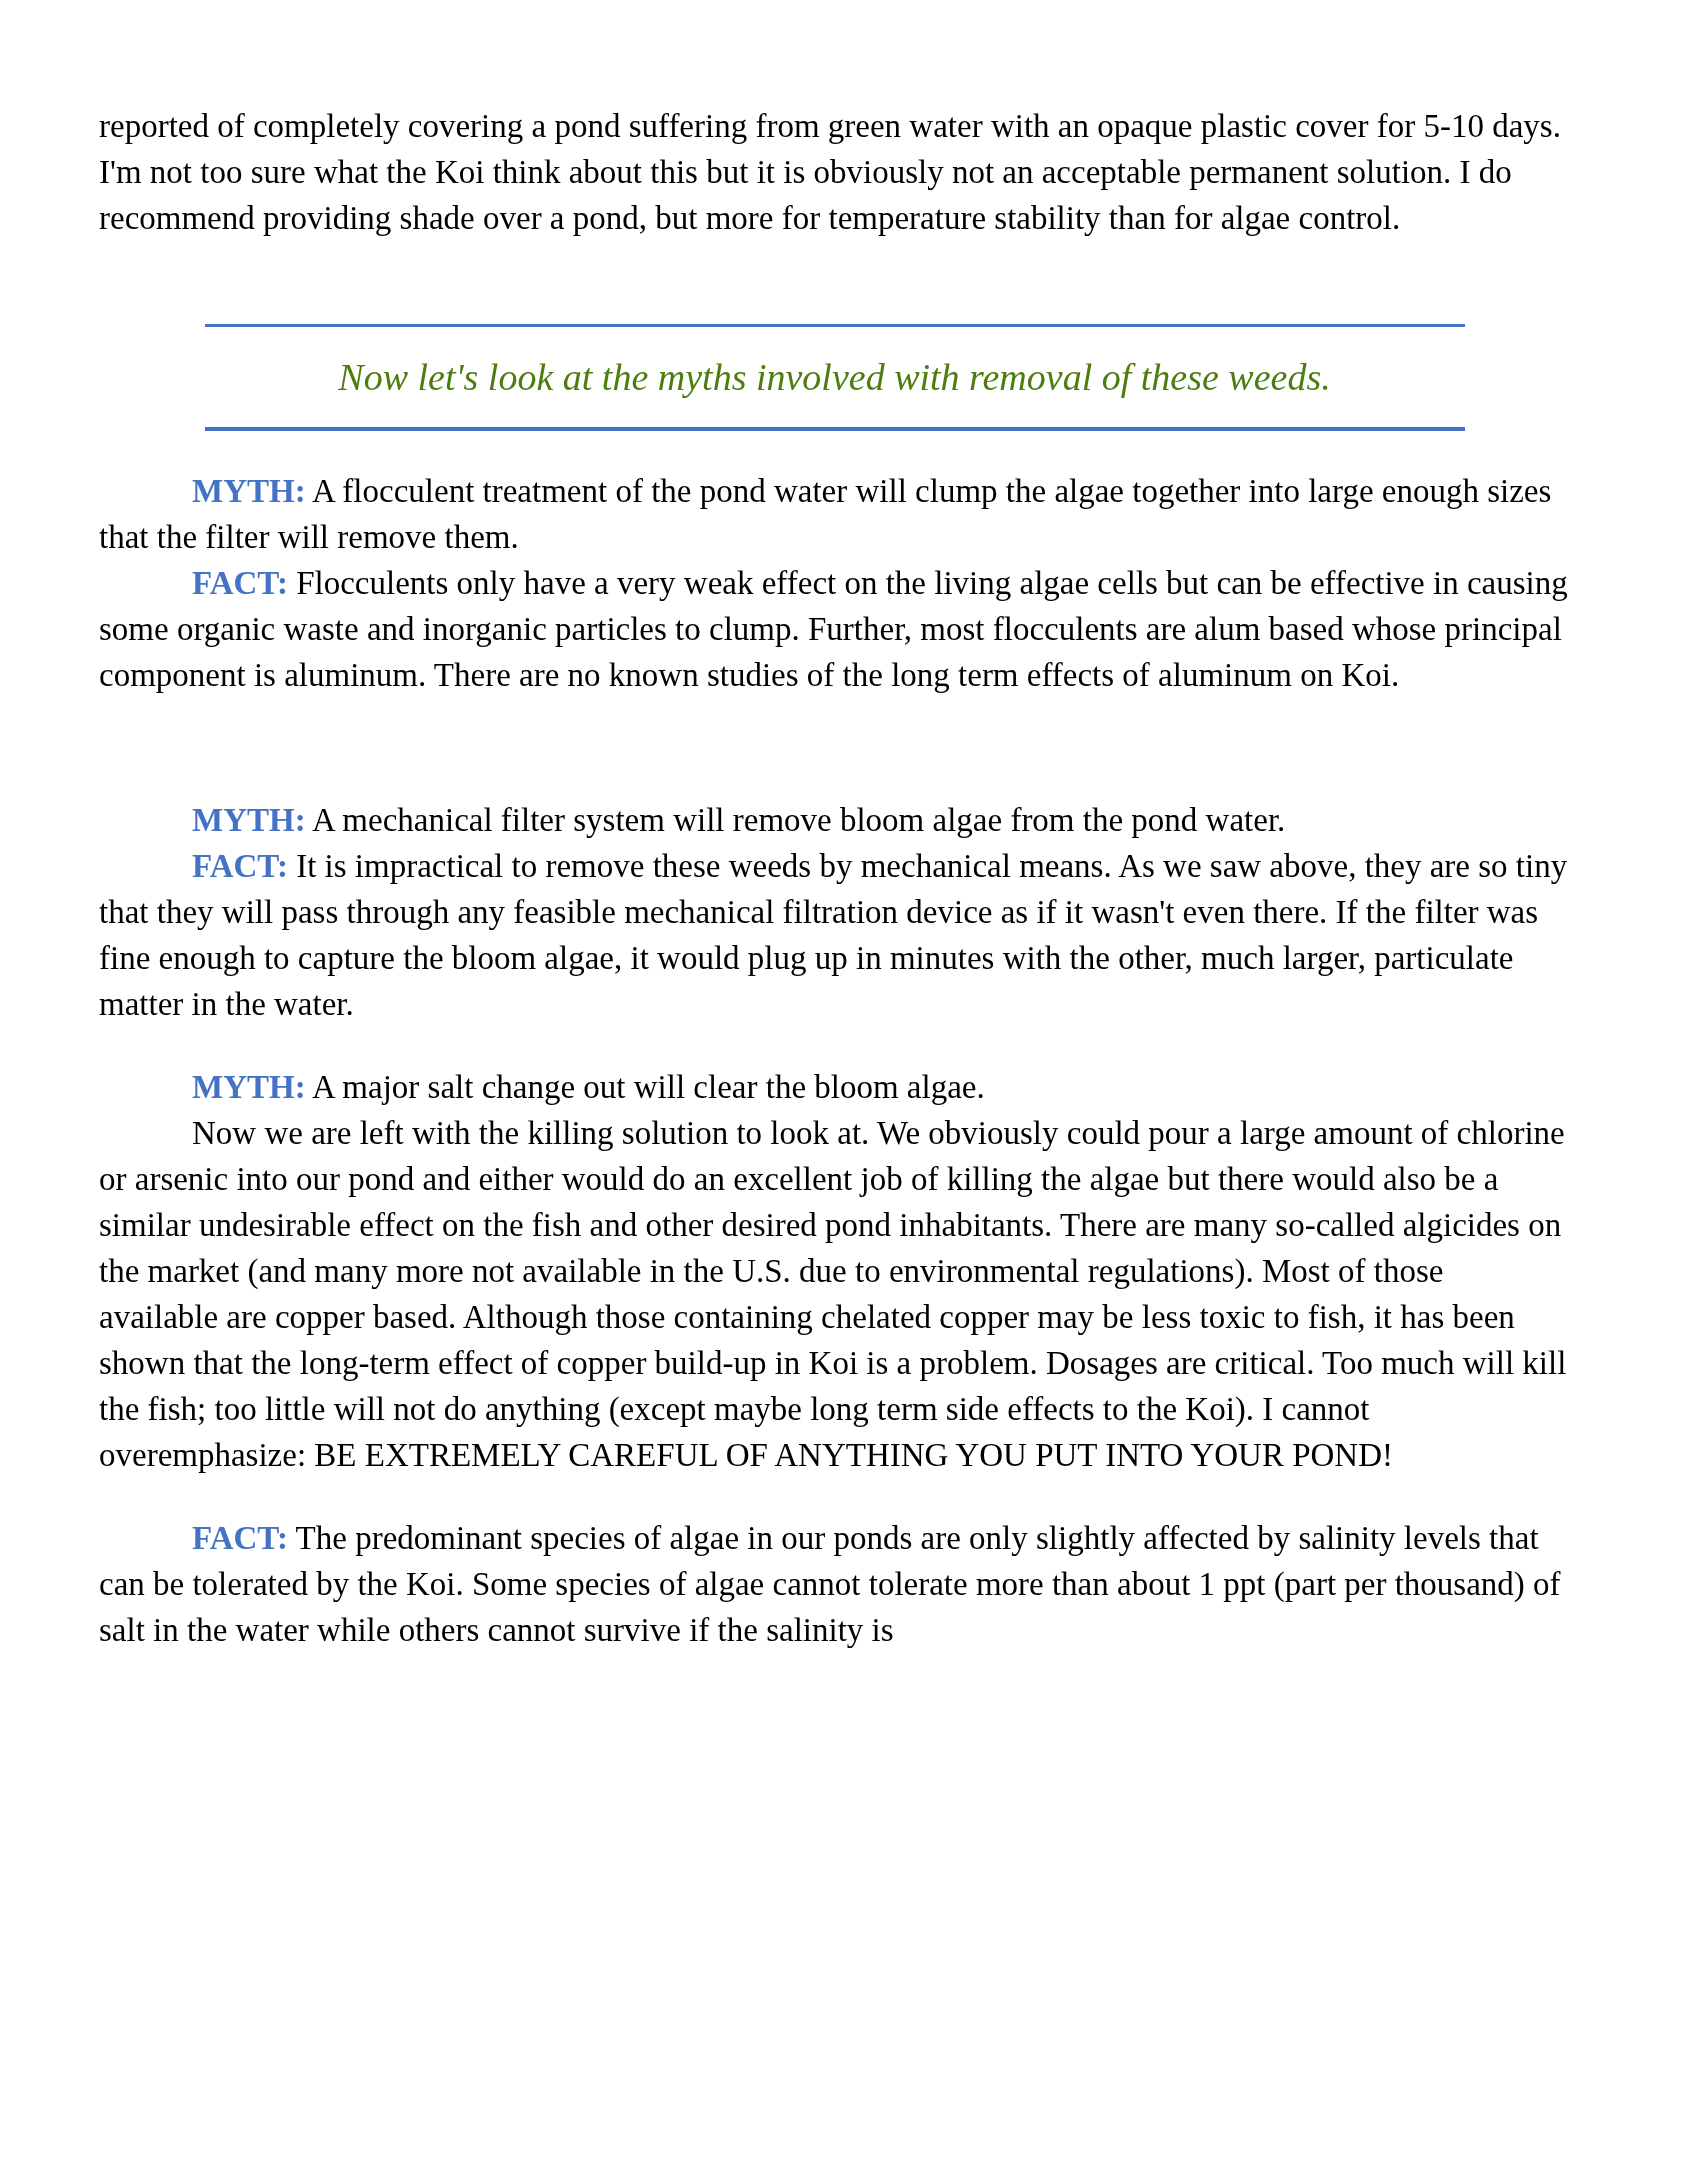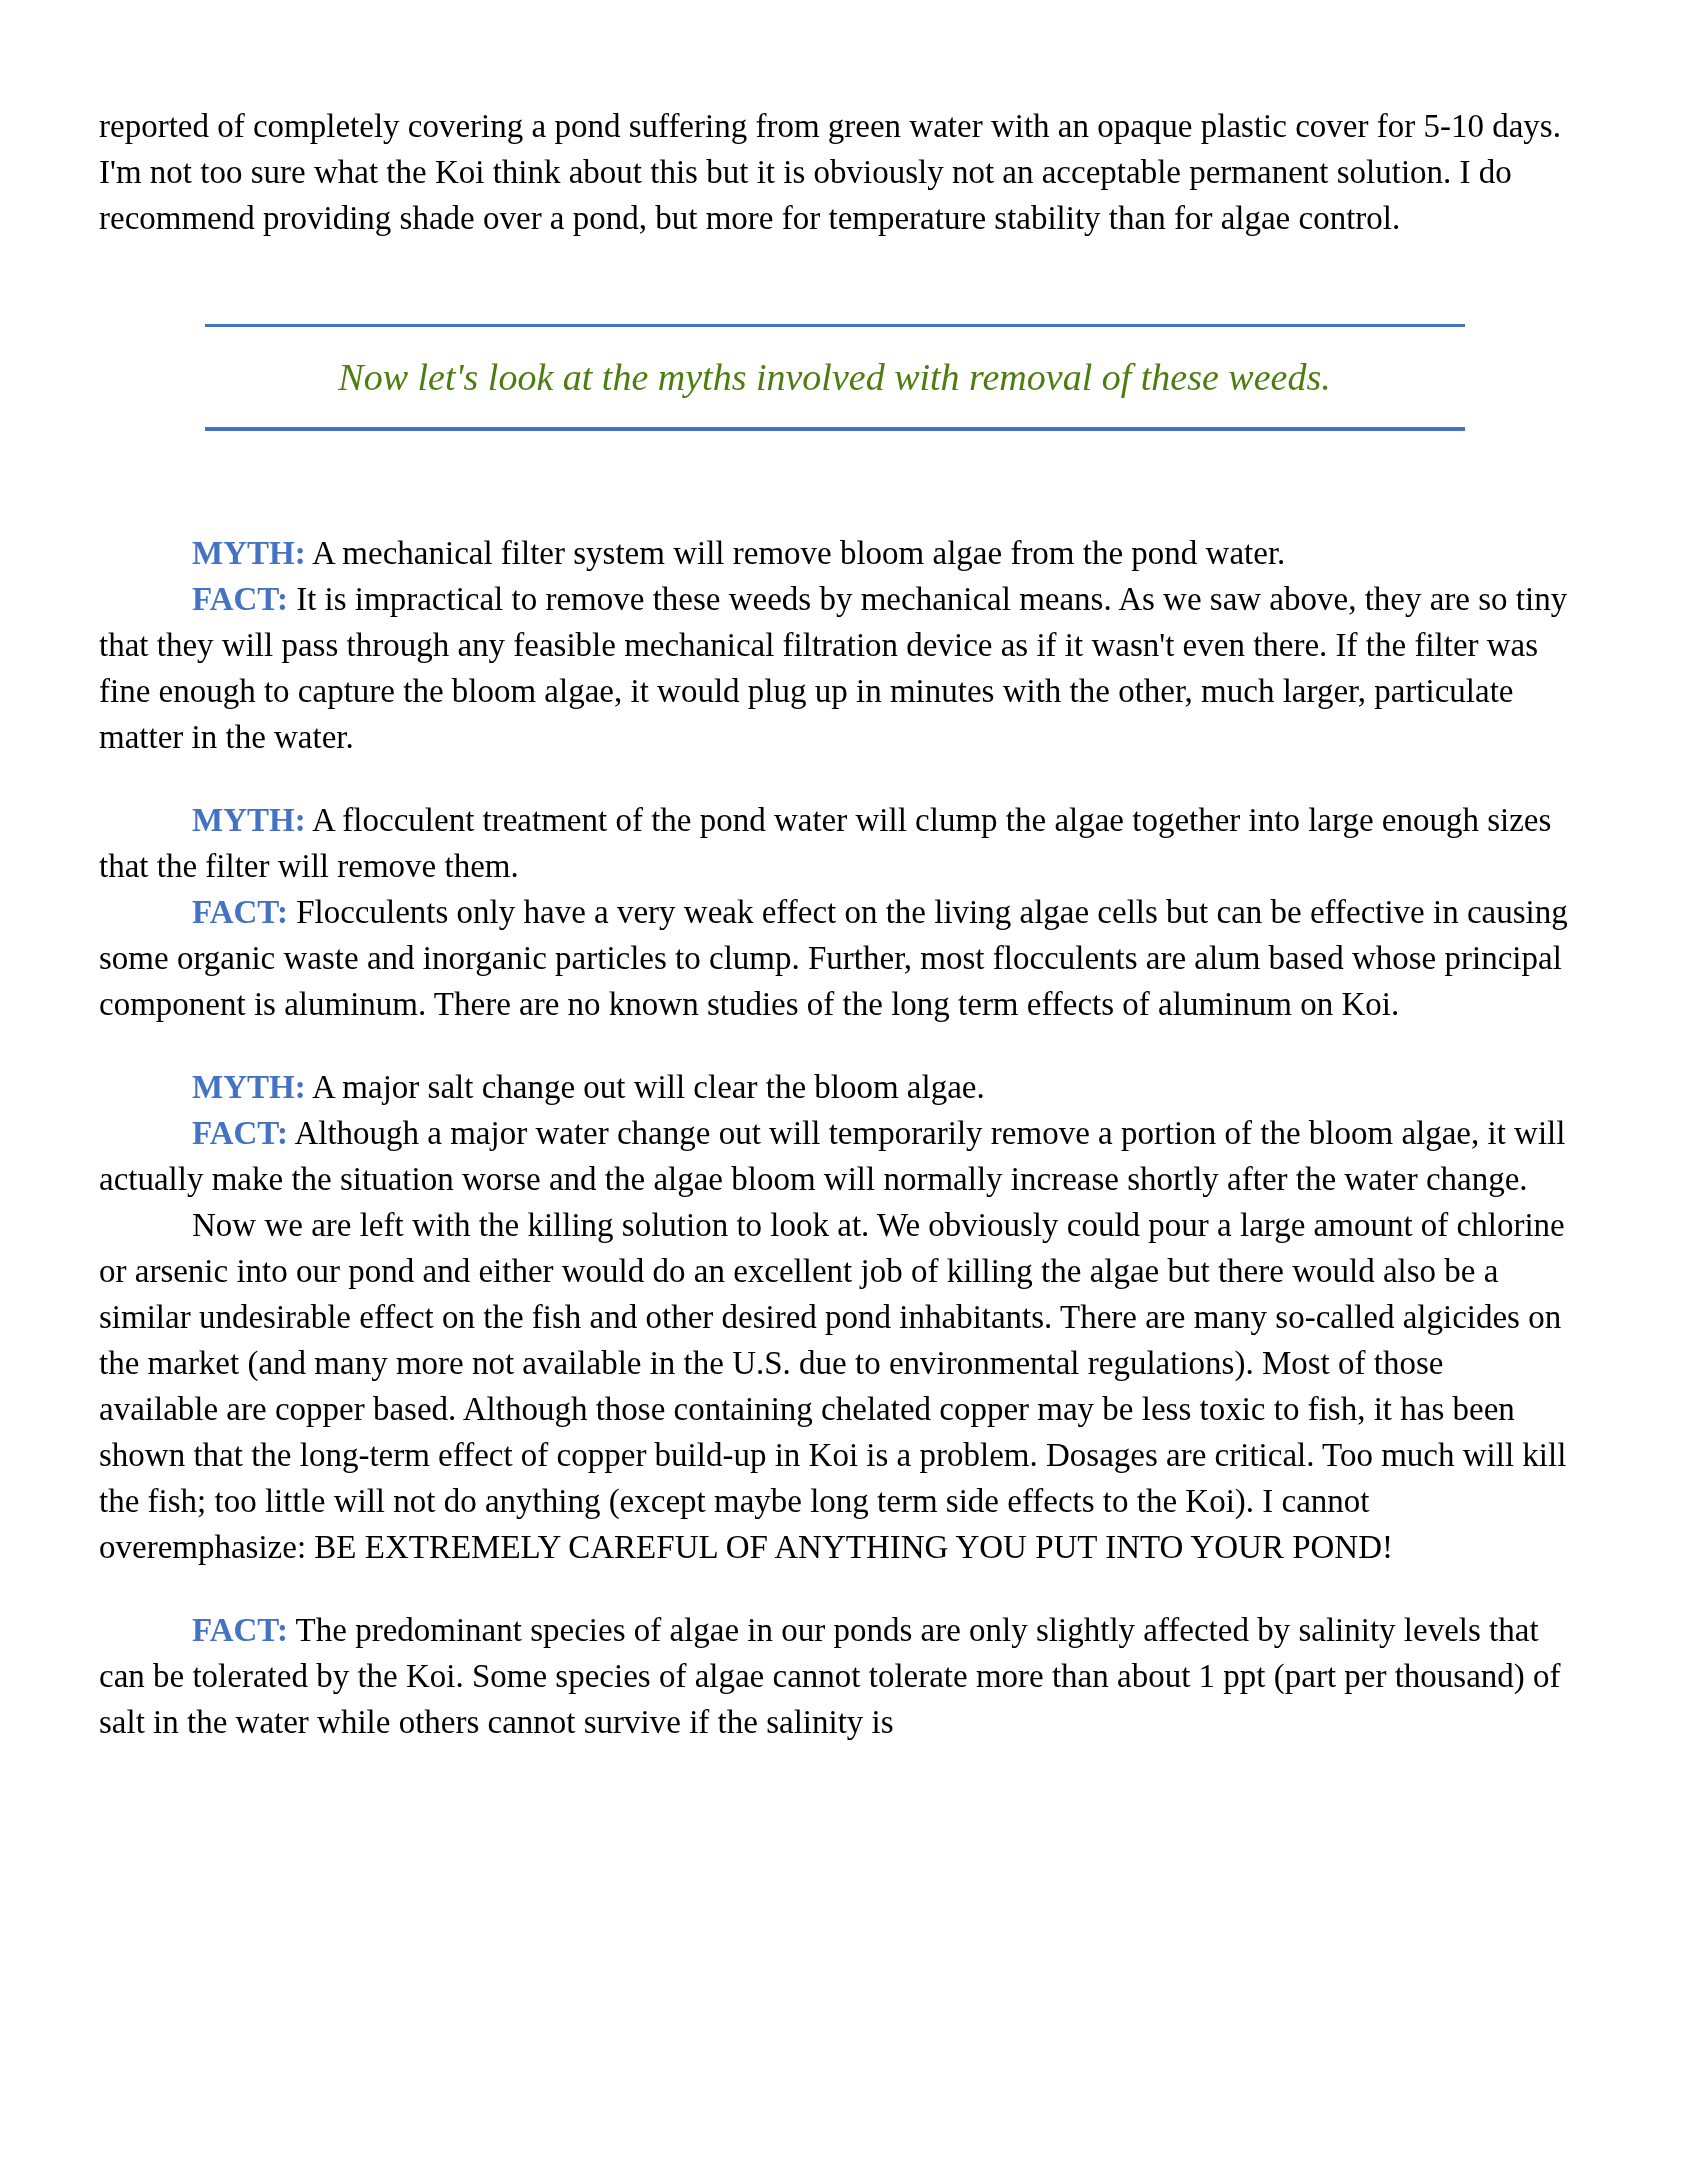--- a/index.html
+++ b/index.html
@@ -48,39 +48,37 @@
 <div class="page">
 
   <p class="para">reported of completely covering a pond suffering from green water with an opaque plastic cover for 5-10 days. I'm not too sure what the Koi think about this but it is obviously not an acceptable permanent solution. I do recommend providing shade over a pond, but more for temperature stability than for algae control.</p>
 
   <div class="divider">
     <div class="rule"></div>
     <div class="divider-heading">Now let's look at the myths involved with removal of these weeds.</div>
     <div class="rule"></div>
   </div>
 
+  <div class="group">
+    <p class="para indent"><span class="label">MYTH</span><span class="label">:</span>
+      <span>A flocculent treatment of the pond water will clump the algae together into large enough sizes that the filter will remove them.</span></p>
+    <p class="para indent"><span class="label">FACT</span><span class="label">:</span>
+      <span>Flocculents only have a very weak effect on the living algae cells but can be effective in causing some organic waste and inorganic particles to clump. Further, most flocculents are alum based whose principal component is aluminum. There are no known studies of the long term effects of aluminum on Koi.</span></p>
+  </div>
+
   <div class="group first-group">
     <p class="para indent"><span class="label">MYTH</span><span class="label">:</span>
       <span>A mechanical filter system will remove bloom algae from the pond water.</span></p>
     <p class="para indent"><span class="label">FACT</span><span class="label">:</span>
       <span>It is impractical to remove these weeds by mechanical means. As we saw above, they are so tiny that they will pass through any feasible mechanical filtration device as if it wasn't even there. If the filter was fine enough to capture the bloom algae, it would plug up in minutes with the other, much larger, particulate matter in the water.</span></p>
   </div>
 
   <div class="group">
     <p class="para indent"><span class="label">MYTH</span><span class="label">:</span>
-      <span>A flocculent treatment of the pond water will clump the algae together into large enough sizes that the filter will remove them.</span></p>
-    <p class="para indent"><span class="label">FACT</span><span class="label">:</span>
-      <span>Flocculents only have a very weak effect on the living algae cells but can be effective in causing some organic waste and inorganic particles to clump. Further, most flocculents are alum based whose principal component is aluminum. There are no known studies of the long term effects of aluminum on Koi.</span></p>
-  </div>
-
-  <div class="group">
-    <p class="para indent"><span class="label">MYTH</span><span class="label">:</span>
       <span>A major salt change out will clear the bloom algae.</span></p>
-    <p class="para indent"><span class="label">FACT</span><span class="label">:</span>
-      <span>Although a major water change out will temporarily remove a portion of the bloom algae, it will actually make the situation worse and the algae bloom will normally increase shortly after the water change.</span></p>
   </div>
 
   <p class="para indent group">Now we are left with the killing solution to look at. We obviously could pour a large amount of chlorine or arsenic into our pond and either would do an excellent job of killing the algae but there would also be a similar undesirable effect on the fish and other desired pond inhabitants. There are many so-called algicides on the market (and many more not available in the U.S. due to environmental regulations). Most of those available are copper based. Although those containing chelated copper may be less toxic to fish, it has been shown that the long-term effect of copper build-up in Koi is a problem. Dosages are critical. Too much will kill the fish; too little will not do anything (except maybe long term side effects to the Koi). I cannot overemphasize: BE EXTREMELY CAREFUL OF ANYTHING YOU PUT INTO YOUR POND!</p>
 
   <div class="group">
     <p class="para indent"><span class="label">FACT</span><span class="label">:</span>
       <span>The predominant species of algae in our ponds are only slightly affected by salinity levels that can be tolerated by the Koi. Some species of algae cannot tolerate more than about 1 ppt (part per thousand) of salt in the water while others cannot survive if the salinity is</span></p>
   </div>
 
 </div>

